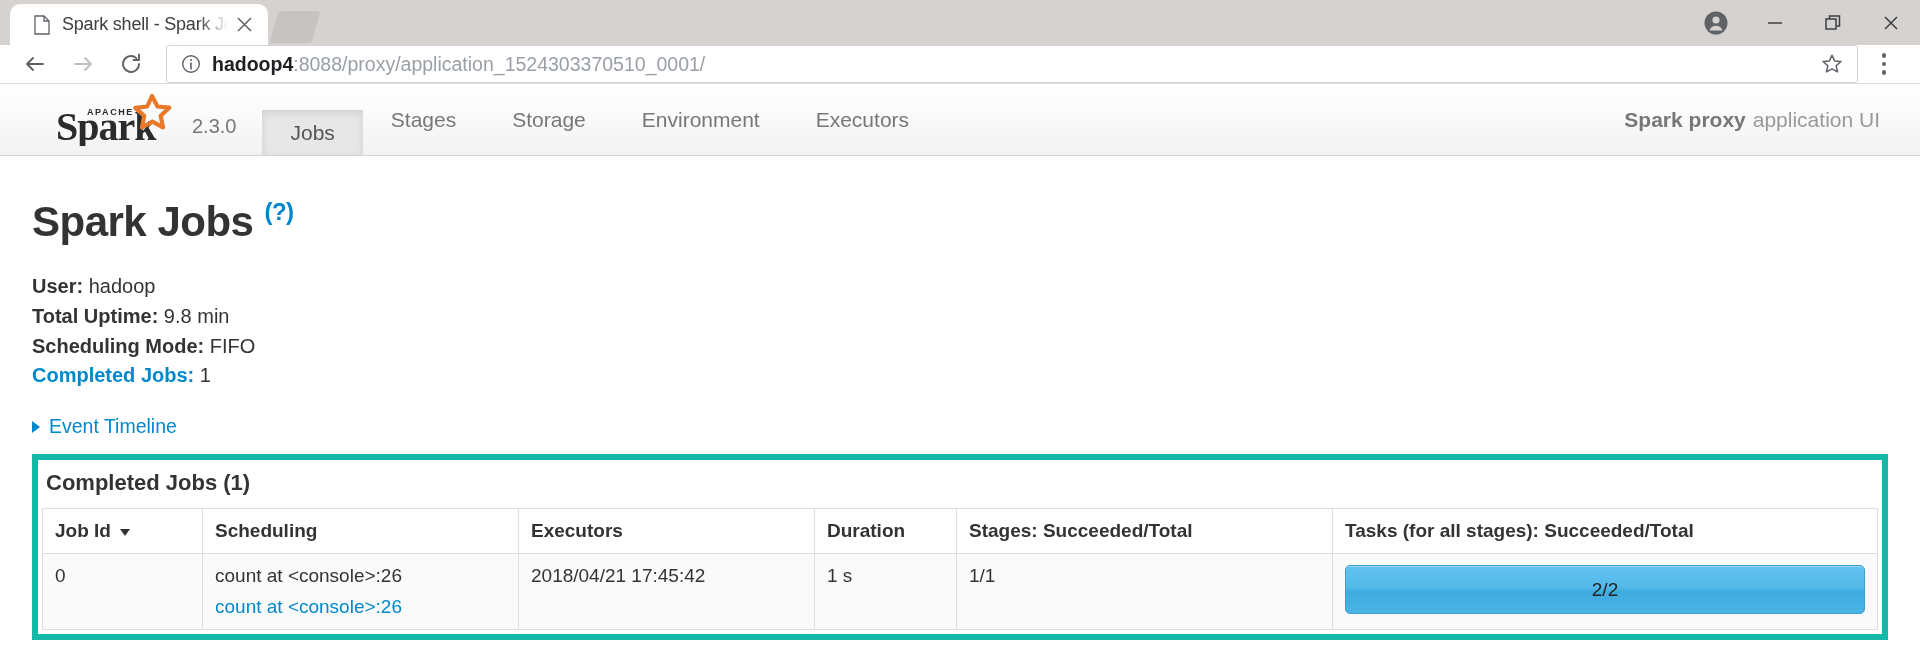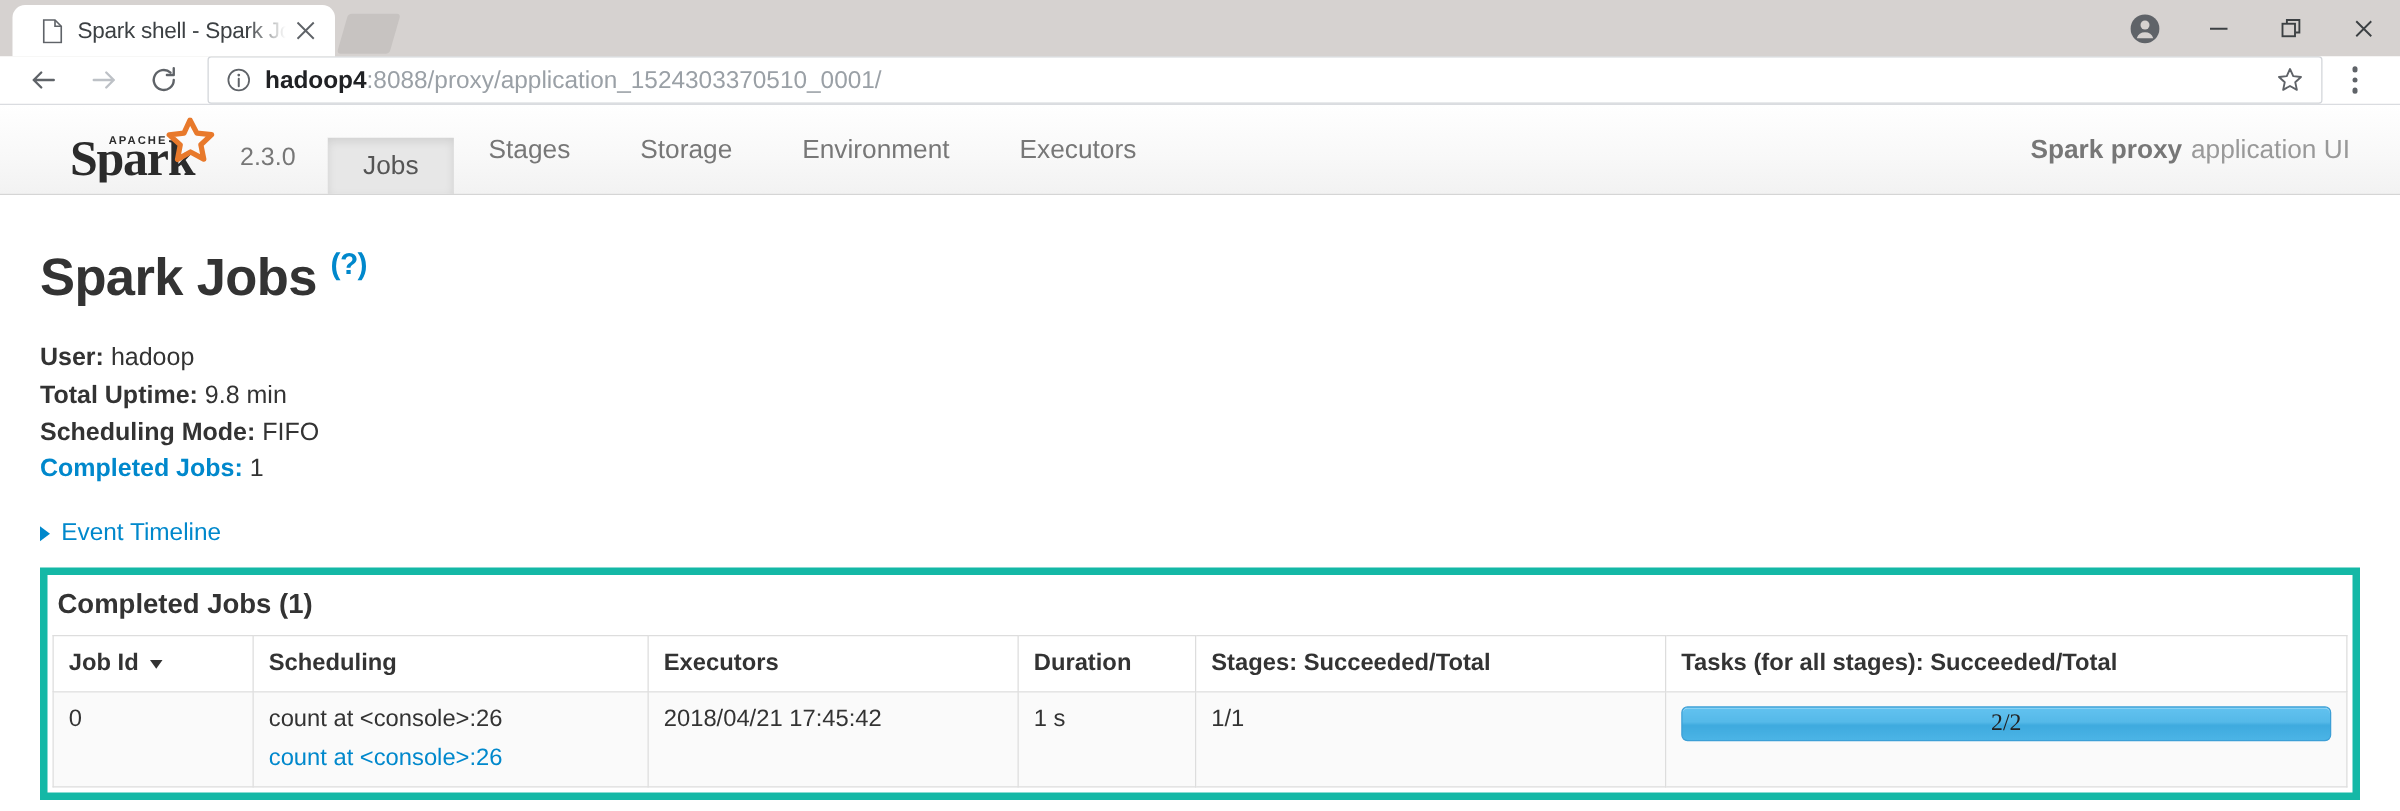--- a/index.html
+++ b/index.html
@@ -234,28 +234,27 @@
     width: 0; height: 0;
     border-top: 7px solid #333333;
     border-left: 5px solid transparent;
     border-right: 5px solid transparent;
     margin-left: 9px;
     vertical-align: middle;
   }
   .desc-link { color: #0088cc; text-decoration: none; display: block; margin-top: 9px; }
 
   .progress {
-    height: 28px;
+    height: 49px;
     border: 1px solid #3c9fd6;
     border-radius: 5px;
     background: linear-gradient(to bottom, #62c2f0 0%, #55b9e8 45%, #3eaade 55%, #4bb4e6 100%);
     position: relative;
     overflow: hidden;
     box-shadow: inset 0 1px 0 rgba(255,255,255,.35);
-    font-family: Liberation Serif, serif;
   }
   .progress .label {
     position: absolute; inset: 0;
     display: flex; align-items: center; justify-content: center;
     font-size: 19px;
     color: #222222;
   }
 
   
   col.c-jobid { width: 160px; }

